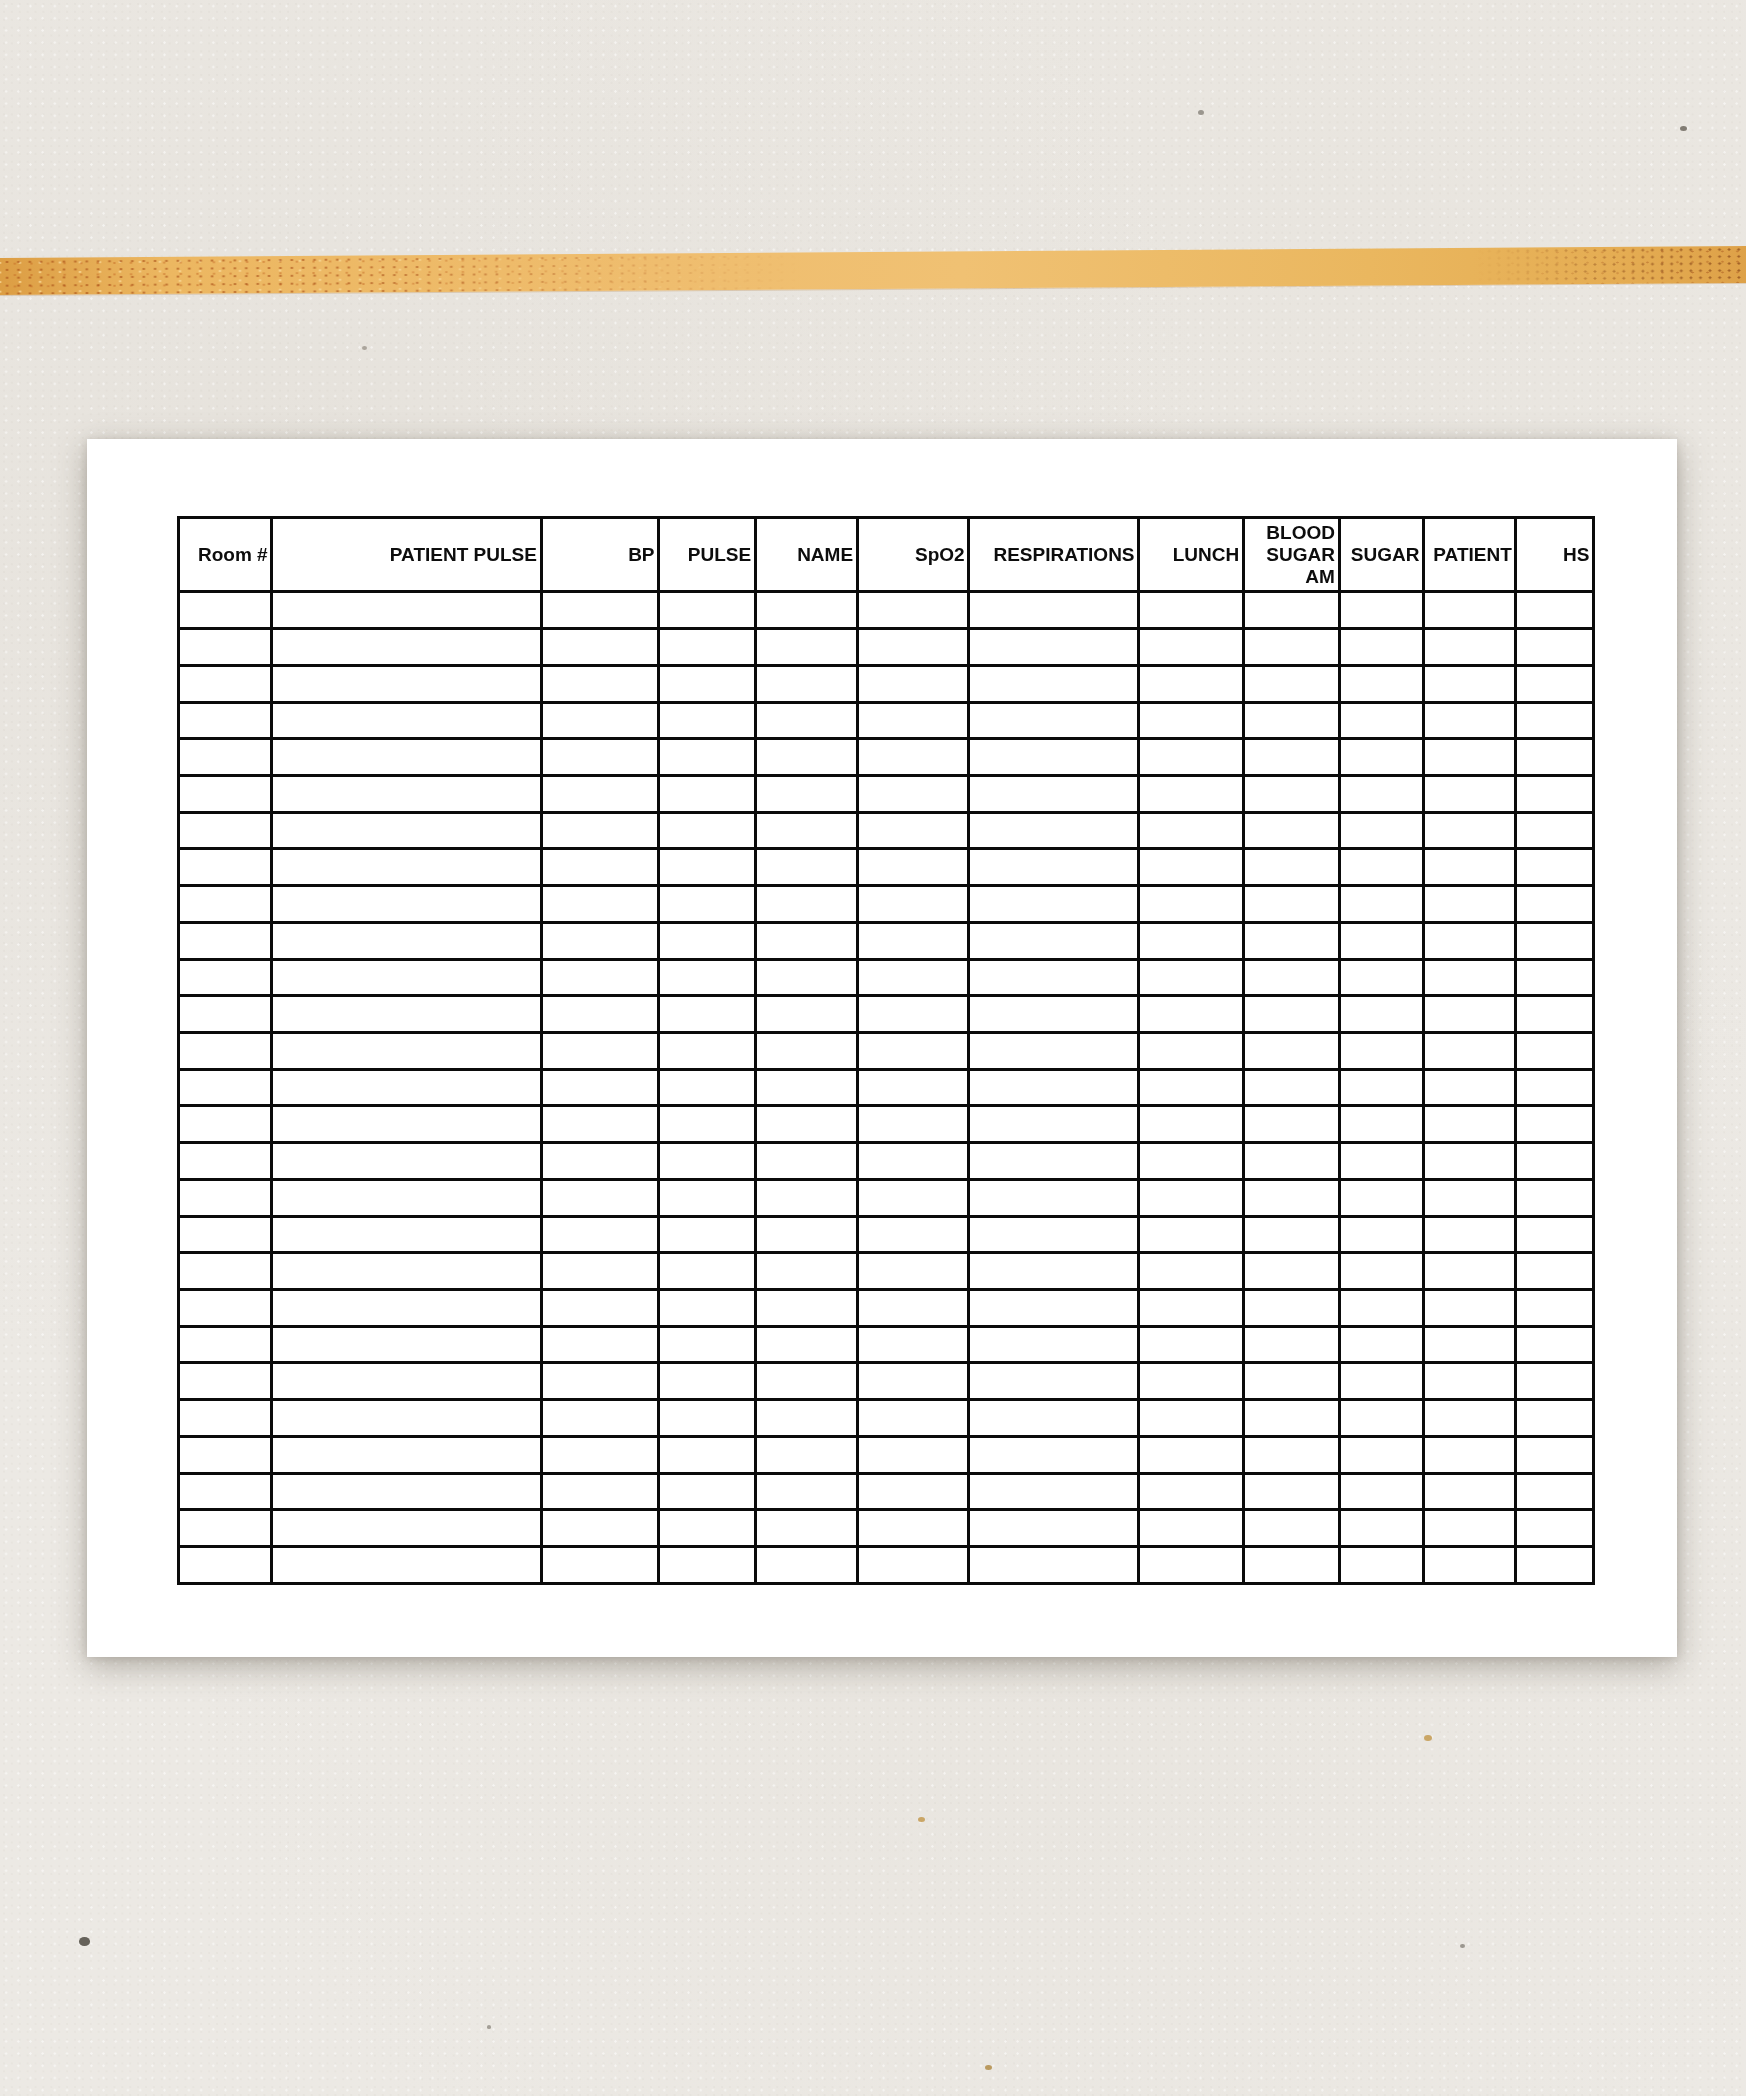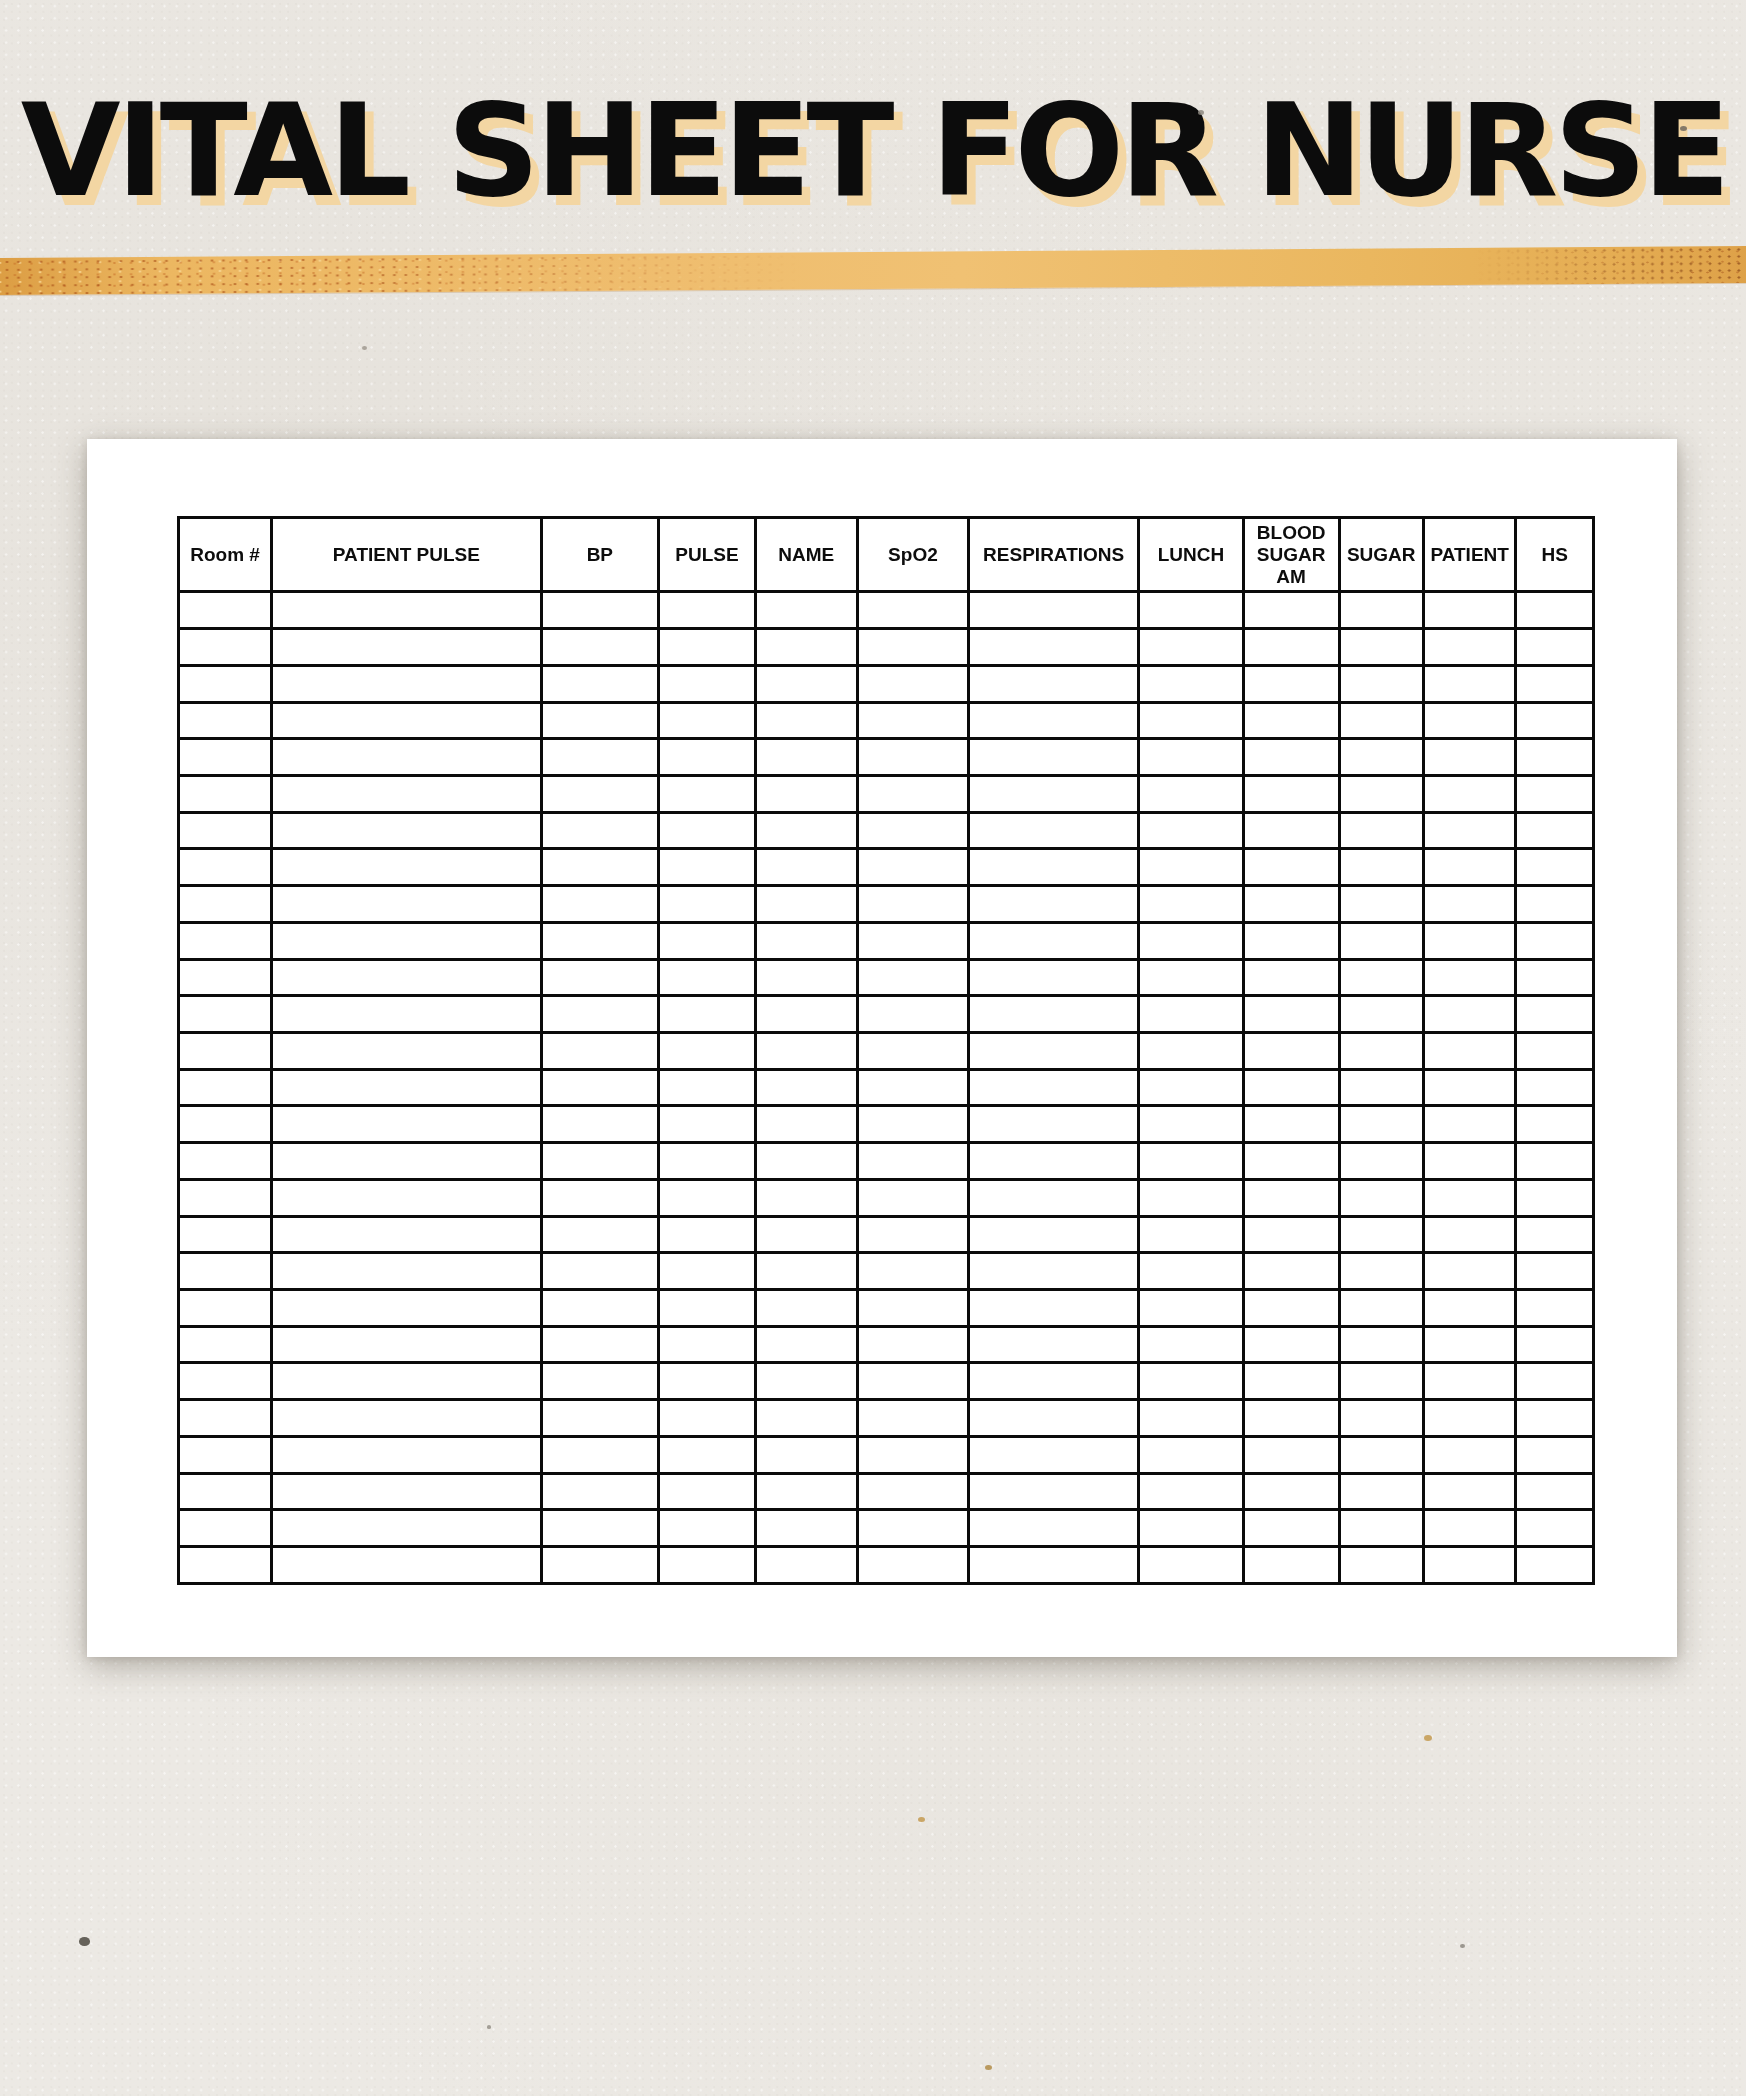--- a/index.html
+++ b/index.html
@@ -76,34 +76,33 @@
     background:#fff;
   }
   table.vitals th, table.vitals td{
     border:3.5px solid var(--grid,#0b0b0b);
     padding:0;
   }
   table.vitals th{
     height:68px;
     font-family:"Liberation Sans",sans-serif;
     font-weight:bold;font-size:19px;line-height:1.16;
-    color:#0d0d0d;text-align:center;vertical-align:middle;
+    color:#0d0d0d;text-align:right;vertical-align:middle;
     padding:1.7px 2.6px;
   }
   table.vitals td{background:#fff;}
 
   
   .speck{position:absolute;border-radius:50%;opacity:.85;}
 </style>
 </head>
 <body>
 
 <div class="canvas">
 
-  <h1 class="title">VITAL SHEET FOR NURSE</h1>
 
   <div class="divider">
     <div class="speckles-left"></div>
     <div class="speckles-right"></div>
   </div>
 
   <div class="page">
     <table class="vitals">
       <colgroup id="cols">
           <col style="width: 6.59%;">

